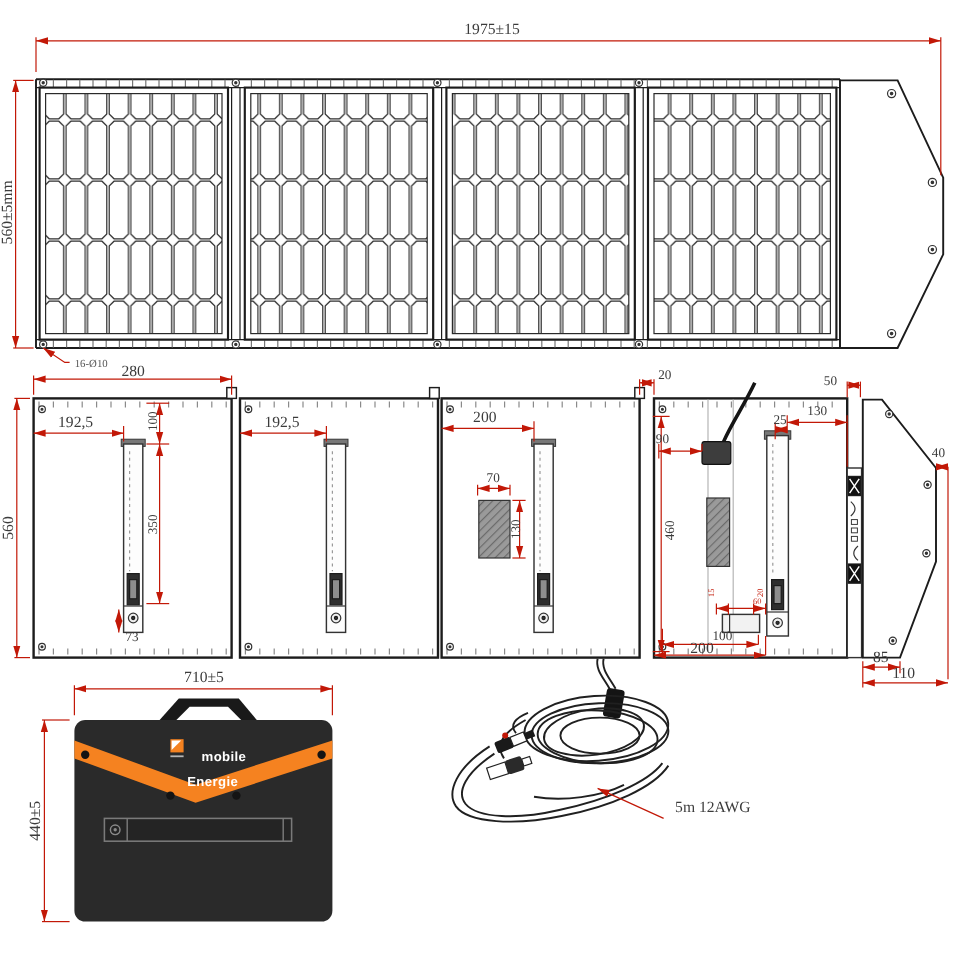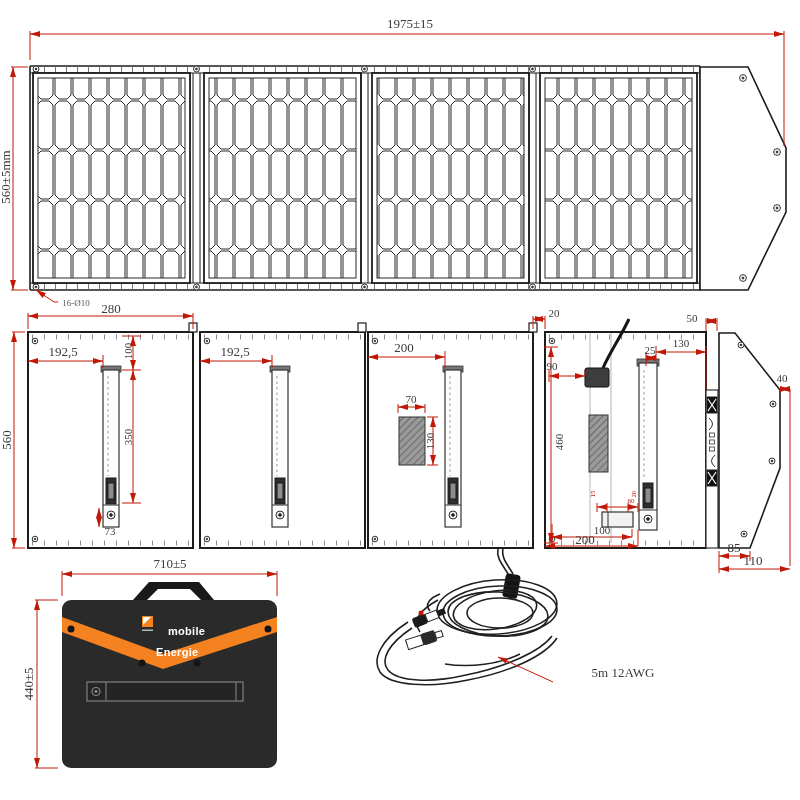--- a/index.html
+++ b/index.html
@@ -399,19 +399,19 @@
   <div class="dim sm" style="left:602px;top:530px">100</div>
   <div class="dim" style="left:585px;top:540px">200</div>
 
   <div class="dim sm" style="left:782px;top:378px">40</div>
   <div class="dim" style="left:734px;top:548px">85</div>
   <div class="dim" style="left:753px;top:561px">110</div>
 
   <div class="dim" style="left:170px;top:564px">710±5</div>
   <div class="dim rot" style="left:29px;top:684px">440±5</div>
 
-  <div class="dim" style="left:623px;top:673px">5m  12AWG</div>
+  <div class="dim" style="left:594px;top:673px">5m  12AWG</div>
 
   <div class="logo-text" style="left:156px;top:613px">Energie</div>
   <div class="logo-text" style="left:168px;top:592px">mobile</div>
 </div>
 
 </div>
 
 </body></html>

